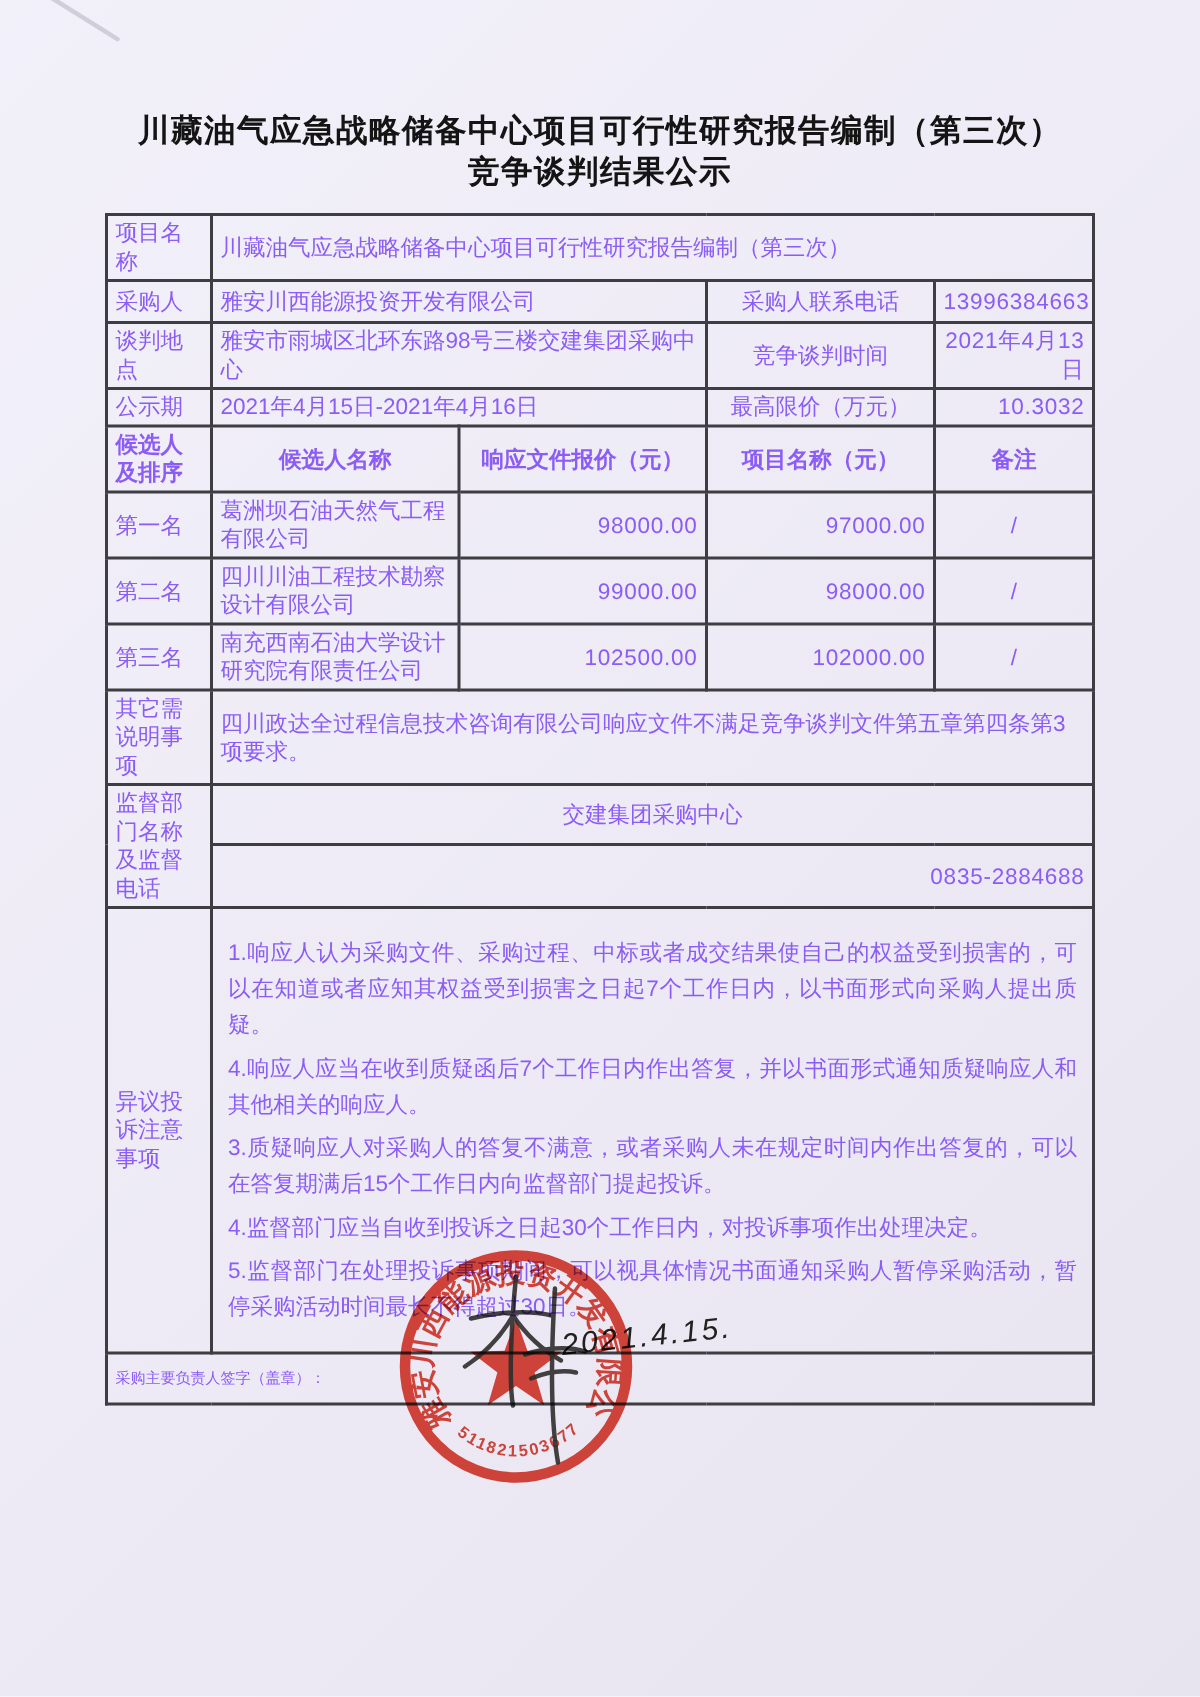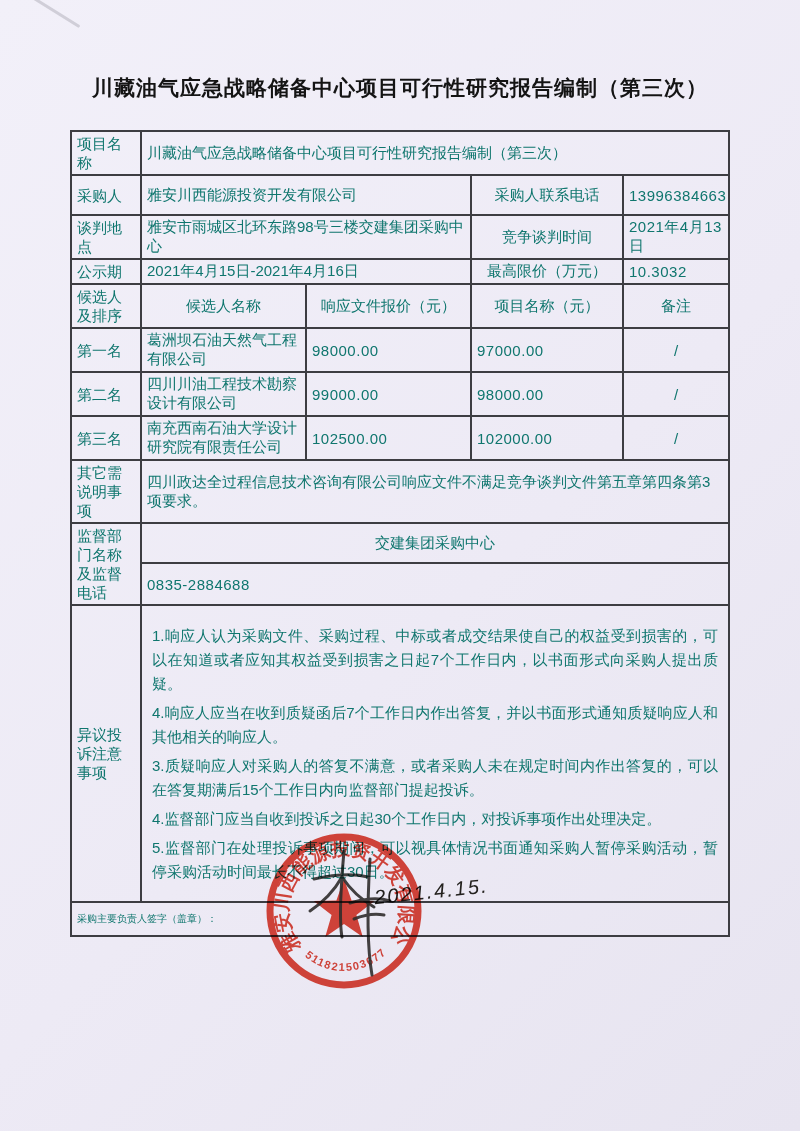--- a/index.html
+++ b/index.html
@@ -12,35 +12,35 @@
   }
   .artifact{
     position:absolute;left:26px;top:10px;width:58px;height:3px;
     background:#b4b2bd;transform:rotate(32deg);opacity:.55;border-radius:2px;
   }
   .title{
     position:absolute;left:0;top:74px;width:800px;text-align:center;
     font-weight:bold;font-size:21px;line-height:27px;letter-spacing:1px;color:#141414;
   }
   table.doc{
-    position:absolute;left:70px;top:130px;width:658px;
+    position:absolute;left:70px;top:142px;width:658px;
     border-collapse:collapse;table-layout:fixed;
-    font-size:15px;color:#0f766e;padding-left:47px;
+    font-size:15px;color:#8b5cf6;padding-left:47px;
   }
   table.doc td{
     border:2px solid #3d3d42;
     padding:2px 5px;
     vertical-align:middle;
     overflow:hidden;
   }
   td.lab{padding-left:6px;line-height:19px;}
   td.val{padding-left:7px;}
   td.ctr{text-align:center;}
-  td.num{text-align:left;letter-spacing:.5px;}
-  .h42{height:22px;} .h44{height:40px;} .h43{height:39px;} .h36{height:32px;}
+  td.num{text-align:right;letter-spacing:.5px;}
+  .h42{height:22px;} .h44{height:28px;} .h43{height:39px;} .h36{height:32px;font-weight:bold;}
   .h37{height:33px;} .h38{height:34px;} .h39{height:35px;} .h301{height:297px;}
   td.noticeCell{padding:8px 8px;}
   .noticeCell p{margin:5px;line-height:24px;text-align:justify;}
   .sigRow td{font-size:10px;padding-left:7px;}
   .stamp{
     position:absolute;left:262px;top:829px;width:164px;height:164px;
     mix-blend-mode:multiply;opacity:.93;
   }
   .handdate{
     position:absolute;left:374px;top:879px;width:140px;
@@ -49,20 +49,21 @@
     mix-blend-mode:multiply;
   }
 </style>
 </head>
 <body>
 
 <div class="artifact"></div>
 
 <div class="title">
   <div>川藏油气应急战略储备中心项目可行性研究报告编制（第三次）</div>
+  <div>竞争谈判结果公示</div>
 </div>
 
 <table class="doc">
   <colgroup>
     <col style="width:70px">
       <col style="width:165px">
       <col style="width:165px">
     <col style="width:152px">
       <col style="width:106px">
   </colgroup>

